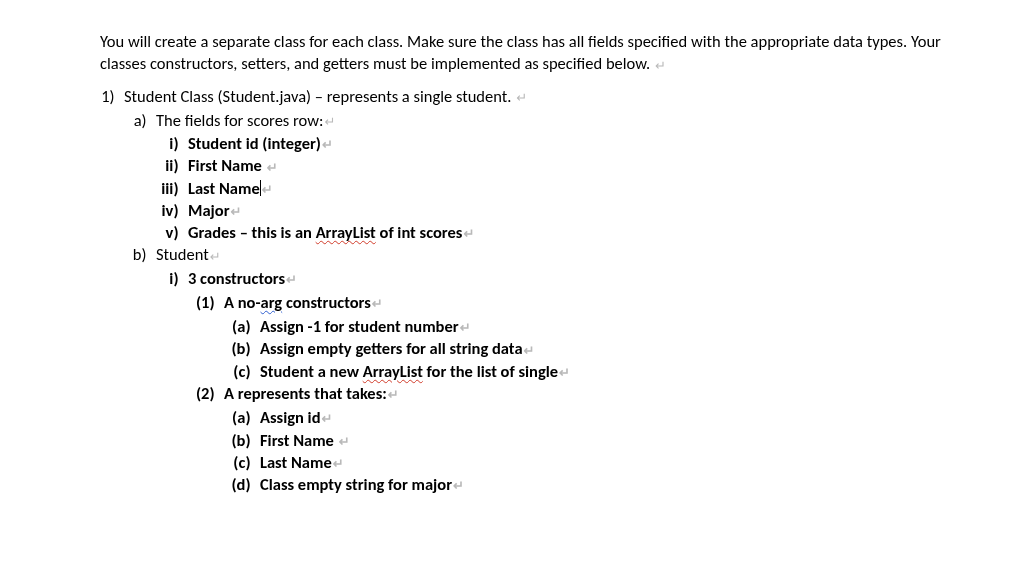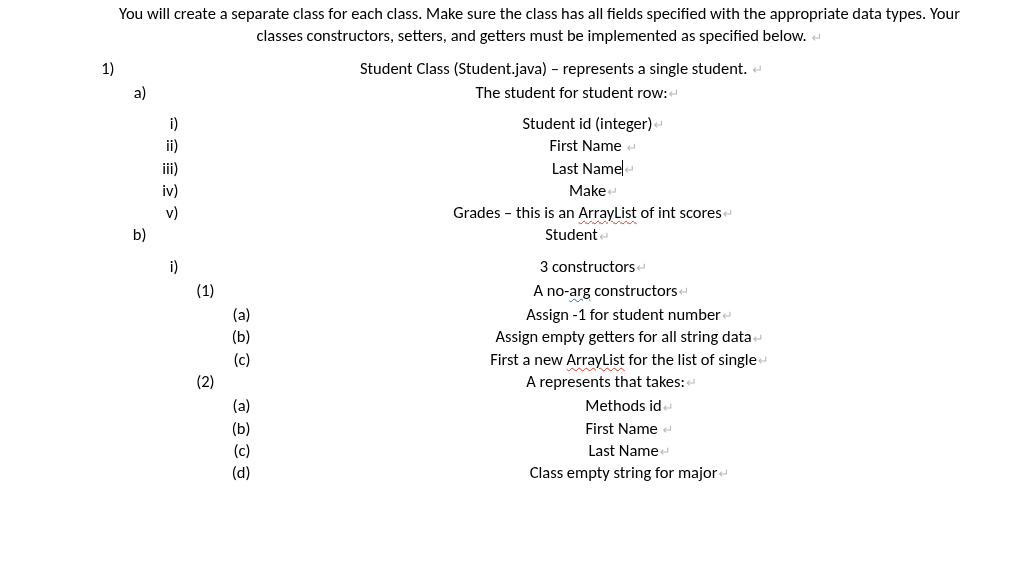--- a/index.html
+++ b/index.html
@@ -7,43 +7,42 @@
     padding: 0;
     width: 1024px;
     height: 570px;
     background: #fff;
     font-family: Calibri, "Segoe UI", Arial, sans-serif;
     font-size: 16.5px;
     color: #000;
     line-height: 1.35;
   }
   .page {
-    padding: 2px 25px 0 100px;
-    text-align: center;
+    padding: 30px 25px 0 100px;
   }
   .intro {
     margin-bottom: 10px;
     padding-right: 20px;
   }
   .pmark {
     color: #b9b9b9;
     font-size: 13px;
     vertical-align: middle;
     margin-left: 1px;
   }
   ol {
     margin: 0;
     padding: 0;
     list-style-position: outside;
   }
   ol.lvl1 { padding-left: 22px; list-style-type: decimal; }
   ol.lvl1 > li::marker { content: counter(list-item) ")  "; }
   ol.lvl2 { padding-left: 30px; list-style-type: lower-alpha; margin-top:2px;}
   ol.lvl2 > li::marker { content: counter(list-item, lower-alpha) ")  "; }
-  ol.lvl3 { padding-left: 30px; list-style-type: lower-roman; margin-top:9px;}
+  ol.lvl3 { padding-left: 30px; list-style-type: lower-roman; margin-top:1px;font-weight:bold;}
   ol.lvl3 > li::marker { content: counter(list-item, lower-roman) ")  "; }
   ol.lvl4 { padding-left: 34px; list-style-type: decimal; margin-top:2px;}
   ol.lvl4 > li::marker { content: "(" counter(list-item) ")  "; }
   ol.lvl5 { padding-left: 34px; list-style-type: lower-alpha; margin-top:2px;}
   ol.lvl5 > li::marker { content: "(" counter(list-item, lower-alpha) ")  "; }
   li { padding-left: 2px; }
 
   .ul-red {
     text-decoration: underline wavy #d13c2b;
     text-decoration-thickness: 1px;
@@ -71,52 +70,52 @@
   <div class="intro">
     <span>You will create a separate class for each class. Make sure the class has all fields specified with the appropriate data types. Your classes constructors, setters, and getters must be implemented as specified below. </span><span class="pmark">↵</span>
   </div>
 
   <ol class="lvl1">
     <li>
       <span>Student Class (Student.java) – represents a single student. </span><span class="pmark">↵</span>
 
       <ol class="lvl2">
         <li>
-          <span>The student for student row:</span><span class="pmark">↵</span>
+          <span>The fields for scores row:</span><span class="pmark">↵</span>
           <ol class="lvl3">
             <li><span>Student id (integer)</span><span class="pmark">↵</span></li>
             <li><span>First Name </span><span class="pmark">↵</span></li>
             <li><span>Last Name</span><span class="cursor"></span><span class="pmark">↵</span></li>
-            <li><span>Make</span><span class="pmark">↵</span></li>
+            <li><span>Major</span><span class="pmark">↵</span></li>
             <li>
               <span>Grades – this is an </span><span class="ul-red">ArrayList</span><span> of int scores</span><span class="pmark">↵</span>
             </li>
           </ol>
         </li>
 
         <li>
           <span>Student</span><span class="pmark">↵</span>
           <ol class="lvl3">
             <li>
               <span>3 constructors</span><span class="pmark">↵</span>
               <ol class="lvl4">
                 <li>
                   <span>A no-</span><span class="ul-blue">arg</span><span> constructors</span><span class="pmark">↵</span>
                   <ol class="lvl5">
                     <li><span>Assign -1 for student number</span><span class="pmark">↵</span></li>
                     <li><span>Assign empty getters for all string data</span><span class="pmark">↵</span></li>
                     <li>
-                      <span>First a new </span><span class="ul-red">ArrayList</span><span> for the list of single</span><span class="pmark">↵</span>
+                      <span>Student a new </span><span class="ul-red">ArrayList</span><span> for the list of single</span><span class="pmark">↵</span>
                     </li>
                   </ol>
                 </li>
                 <li>
                   <span>A represents that takes:</span><span class="pmark">↵</span>
                   <ol class="lvl5">
-                    <li><span>Methods id</span><span class="pmark">↵</span></li>
+                    <li><span>Assign id</span><span class="pmark">↵</span></li>
                     <li><span>First Name </span><span class="pmark">↵</span></li>
                     <li><span>Last Name</span><span class="pmark">↵</span></li>
                     <li><span>Class empty string for major</span><span class="pmark">↵</span></li>
                   </ol>
                 </li>
               </ol>
             </li>
           </ol>
         </li>
       </ol>

